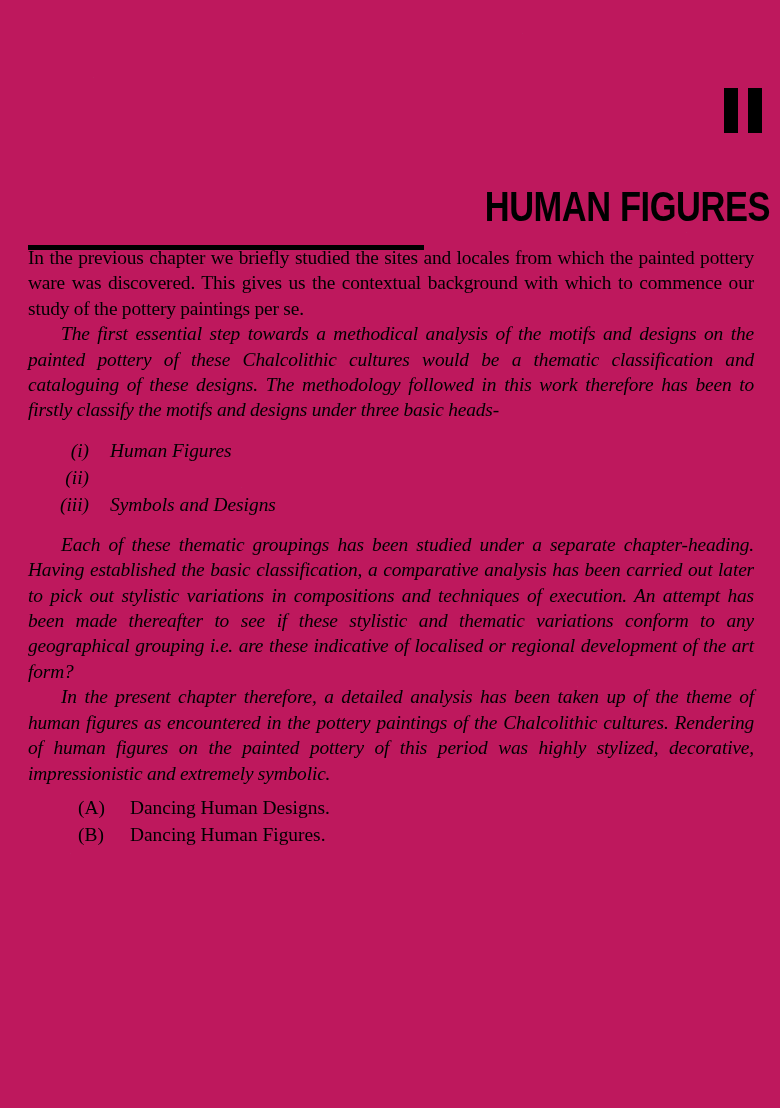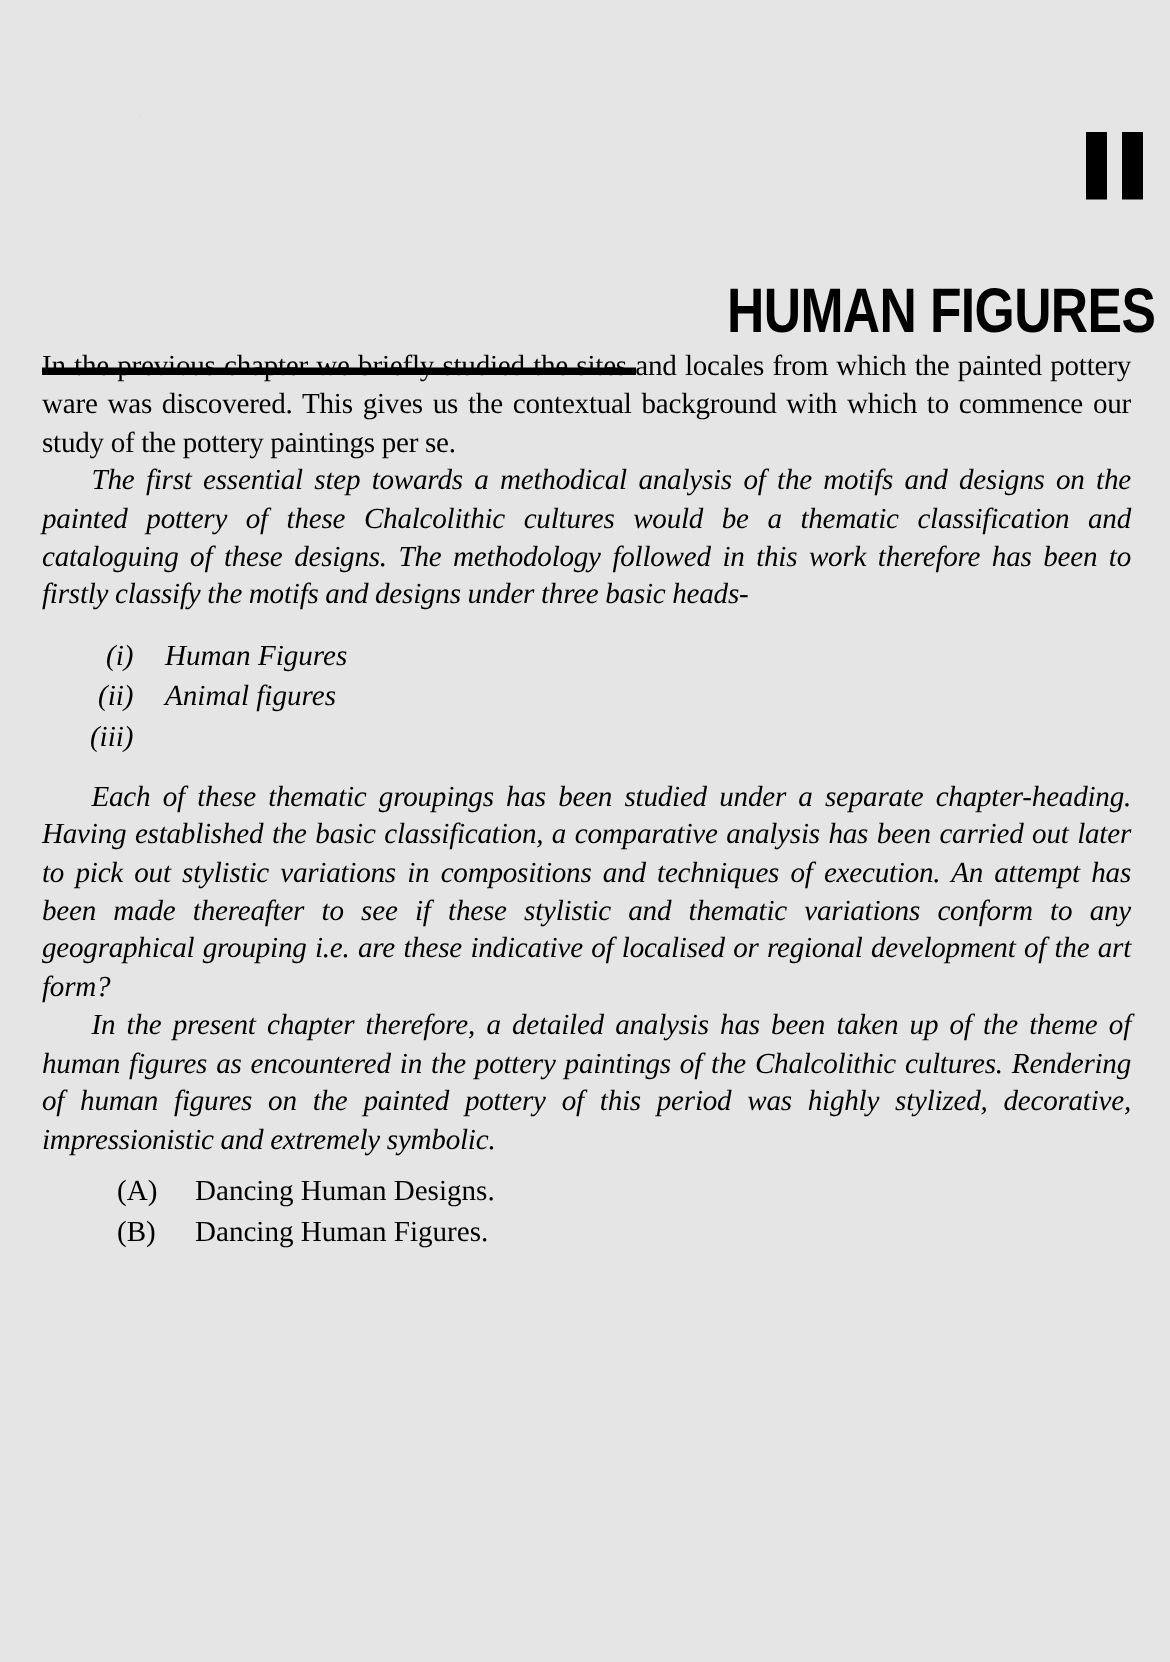--- a/index.html
+++ b/index.html
@@ -14,21 +14,21 @@
     color: #000000;
     overflow: hidden;
     position: relative;
   }
 
   .page {
     position: relative;
     width: 780px;
     height: 1108px;
     box-sizing: border-box;
-    background: #e5e5e5;
+    background: #be185d;
   }
 
   
   .chapter-number {
     position: absolute;
     top: 88px;
     right: 18px;
     display: flex;
     gap: 10px;
     align-items: flex-start;
@@ -72,21 +72,21 @@
     letter-spacing: -0.5px;
     transform: scaleX(0.82);
     transform-origin: right bottom;
     white-space: nowrap;
     color: #000;
   }
 
   
   .body-content {
     position: absolute;
-    top: 232px;
+    top: 245px;
     left: 28px;
     width: 726px;
   }
 
   p.para {
     margin: 0;
     font-size: 19.4px;
     line-height: 25.4px;
     text-align: justify;
     text-justify: inter-word;
@@ -183,24 +183,24 @@
 
     <p class="para indented">The first essential step towards a methodical analysis of the motifs and designs on the painted pottery of these Chalcolithic cultures would be a thematic classification and cataloguing of these designs. The methodology followed in this work therefore has been to firstly classify the motifs and designs under three basic heads-</p>
 
     <ul class="list-roman">
       <li class="list-item">
         <span class="marker">(i)</span>
         <span class="item-label">Human Figures</span>
       </li>
       <li class="list-item">
         <span class="marker">(ii)</span>
-        <span class="item-label">Animal figures</span>
       </li>
       <li class="list-item">
         <span class="marker">(iii)</span>
+        <span class="item-label">Symbols and Designs</span>
       </li>
     </ul>
 
     <p class="para indented">Each of these thematic groupings has been studied under a separate chapter-heading. Having established the basic classification, a comparative analysis has been carried out later to pick out stylistic variations in compositions and techniques of execution. An attempt has been made thereafter to see if these stylistic and thematic variations conform to any geographical grouping i.e. are these indicative of localised or regional development of the art form?</p>
 
     <p class="para indented">In the  present chapter therefore, a detailed analysis has been taken up of the theme of human figures as encountered in the pottery paintings of the Chalcolithic cultures. Rendering of human figures on the painted pottery of this period was highly stylized, decorative, impressionistic and extremely symbolic.</p>
 
     <div class="spacer-sm"></div>
 
 

